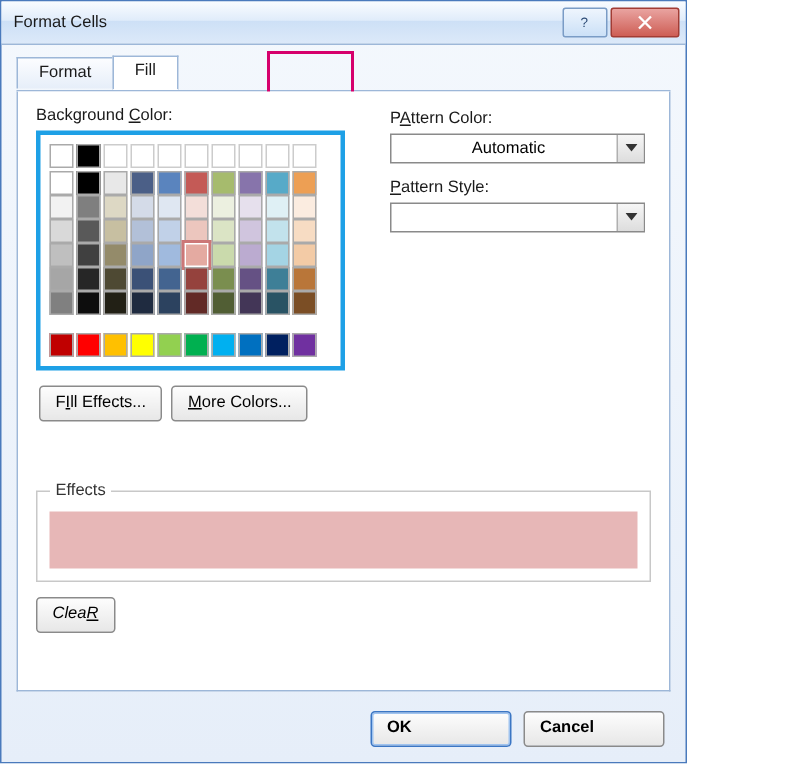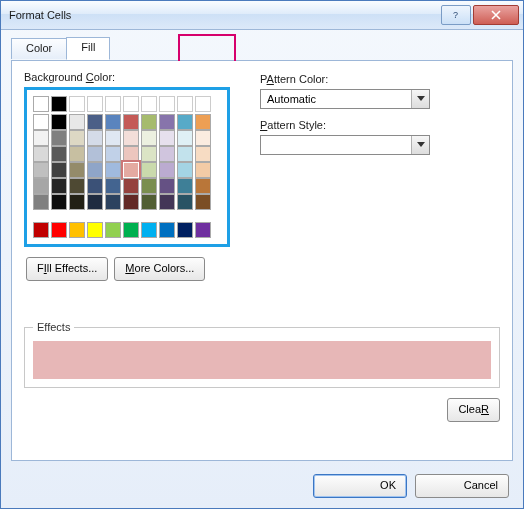--- a/index.html
+++ b/index.html
@@ -1,16 +1,16 @@
 <!DOCTYPE html>
 <html><head>
 <meta charset="utf-8">
 <style>
   html,body{margin:0;padding:0;font-family:"Segoe UI",Tahoma,sans-serif;font-size:11px;background:#fff;}
-  .window{width:524px;height:509px;box-sizing:border-box;border:1px solid #4a7abc;background:#eaf1fb;position:relative;
+  .window{width:458px;height:509px;box-sizing:border-box;border:1px solid #4a7abc;background:#eaf1fb;position:relative;
     background-image:linear-gradient(to bottom,#f4f8fd,#e6eef9);}
   .titlebar{height:28px;background:linear-gradient(to bottom,#f9fcff 0%,#e0ecfa 45%,#cde0f6 46%,#dce9f9 100%);
     border-bottom:1px solid #9db7d8;display:flex;align-items:center;padding:0 4px 0 8px;}
   .titlebar .title{color:#1a1a1a;flex:1;}
   .winbtn{width:28px;height:18px;margin-left:2px;border:1px solid #7a9cc6;border-radius:2px;
     background:linear-gradient(to bottom,#eef5fd,#cbe0f7);display:flex;align-items:center;justify-content:center;}
   .winbtn.close{width:44px;background:linear-gradient(to bottom,#e9a3a0,#ce5e55);border-color:#a23c34;color:#fff;}
   .winbtn svg{display:block}
   .body{padding:8px 10px 10px 10px;}
   .tabs{display:flex;height:22px;border-bottom:1px solid #9db7d8;position:relative;}
@@ -34,27 +34,27 @@
   .below-btns{display:flex;gap:6px;margin-top:10px;margin-left:2px;}
   .btn{height:22px;padding:0 10px;border:1px solid #8a8a8a;border-radius:3px;
     background:linear-gradient(to bottom,#fdfdfd,#e7e7e7);line-height:20px;cursor:default;}
   .combo{width:170px;height:20px;border:1px solid #8a8a8a;background:#fff;display:flex;align-items:center;
     justify-content:space-between;padding:0 0 0 6px;box-sizing:border-box;}
   .combo .arrow{width:17px;height:18px;border-left:1px solid #b0b0b0;display:flex;align-items:center;
     justify-content:center;background:linear-gradient(to bottom,#f6f6f6,#ddd);}
   fieldset.sample{border:1px solid #c8c8c8;margin:40px 0 0 0;padding:8px;}
   fieldset.sample legend{padding:0 4px;color:#333;}
   .sample-box{height:38px;background:#e7b7b7;}
-  .clear-row{display:flex;justify-content:flex-end;margin-top:10px;}
+  .clear-row{display:flex;justify-content:flex-start;margin-top:10px;font-style:italic;}
   .footer{position:absolute;right:14px;bottom:10px;display:flex;gap:8px;}
-  .footer .btn{width:72px;text-align:right;}
+  .footer .btn{width:72px;text-align:left;font-weight:bold;}
   .footer .btn.ok{border-color:#3b76c4;box-shadow:0 0 0 1px #9fc3ef inset;}
   .rightcol .label{margin-top:2px;}
   .rightcol .combo{margin-bottom:10px;}
-  .combo .val{flex:1;text-align:left;}
+  .combo .val{flex:1;text-align:center;}
 </style>
 </head>
 <body>
 
 <div class="window">
   <div class="titlebar">
     <span class="title">Format Cells</span>
     <div class="winbtn">
       <svg width="10" height="10" viewBox="0 0 10 10">
           <text x="2" y="8" font-size="9" fill="#2b4a74">?</text>
@@ -62,21 +62,21 @@
     </div>
     <div class="winbtn close">
       <svg width="12" height="10" viewBox="0 0 12 10">
           <path d="M2 1 L10 9 M10 1 L2 9" stroke="#fff" stroke-width="1.6"></path>
         </svg>
     </div>
   </div>
 
   <div class="body">
     <div class="tabs">
-      <div class="tab">Color</div>
+      <div class="tab">Format</div>
       <div class="tab active">Fill</div>
       <div class="tab-highlight" style="left:167px;top:-4px;width:54px;height:28px;"></div>
     </div>
 
     <div class="panel">
       <div class="twocol">
         <div class="leftcol">
           <div class="label">
             Background <span class="u">C</span>olor:
           </div>

